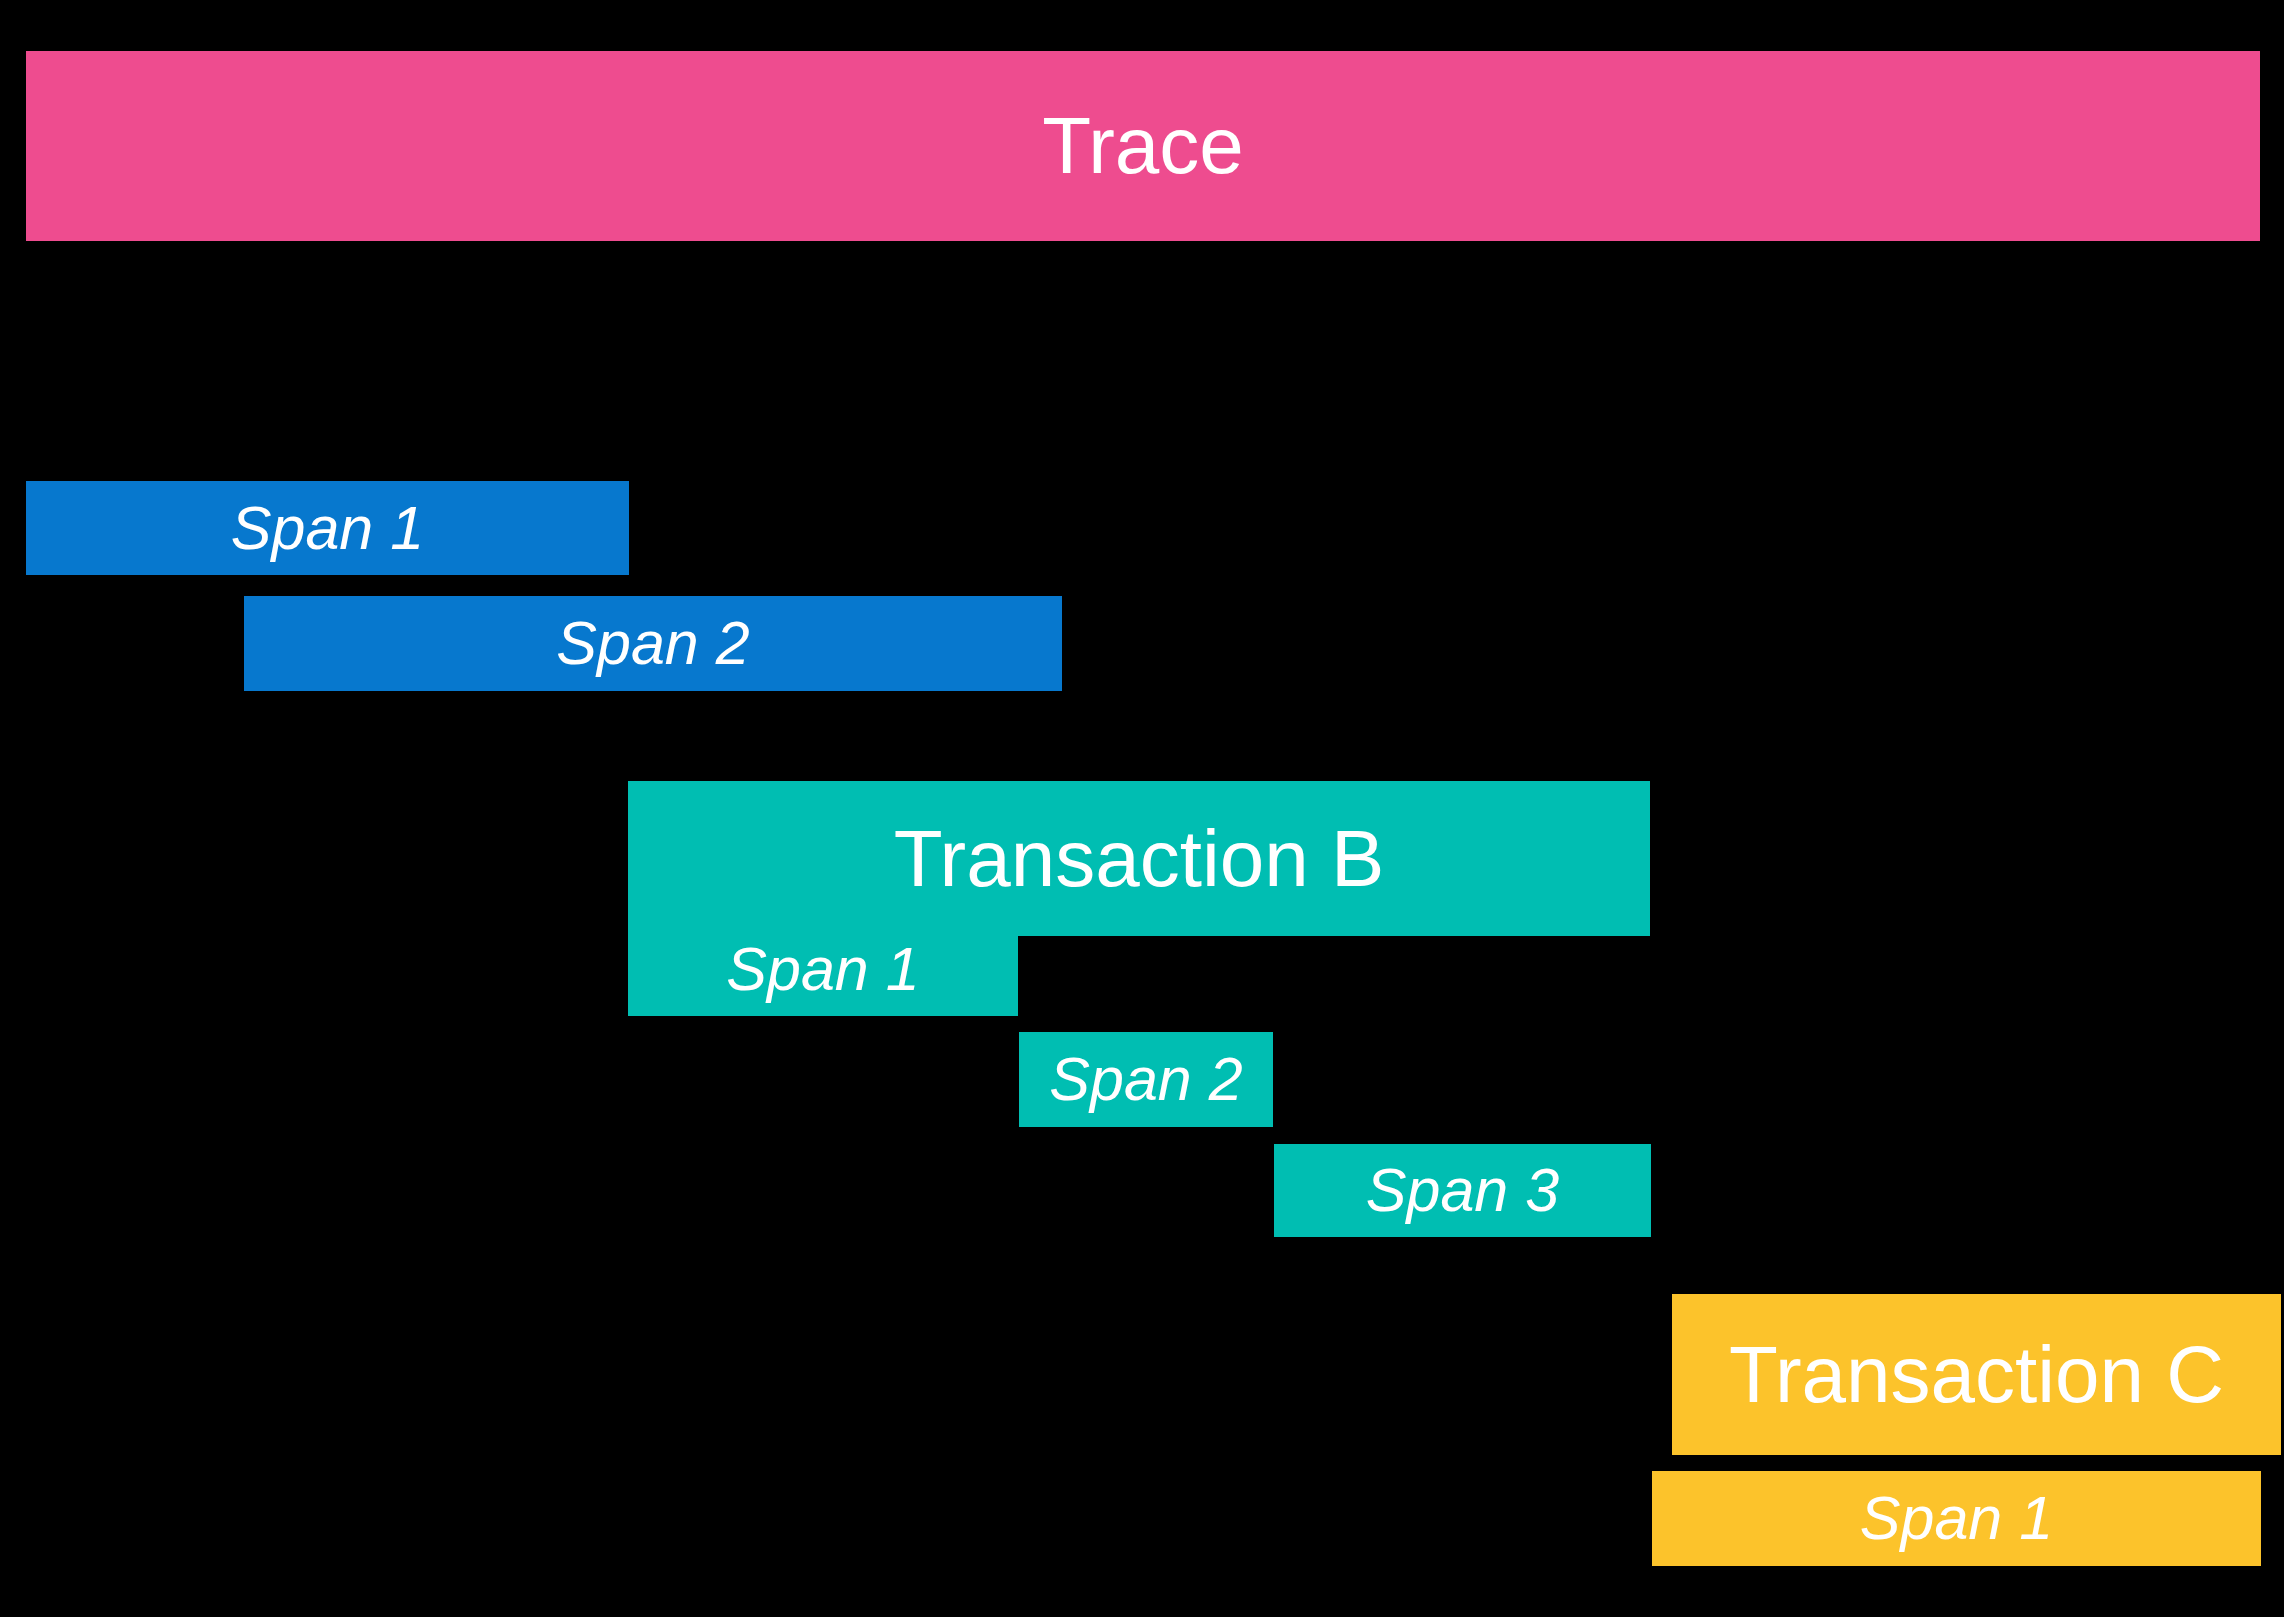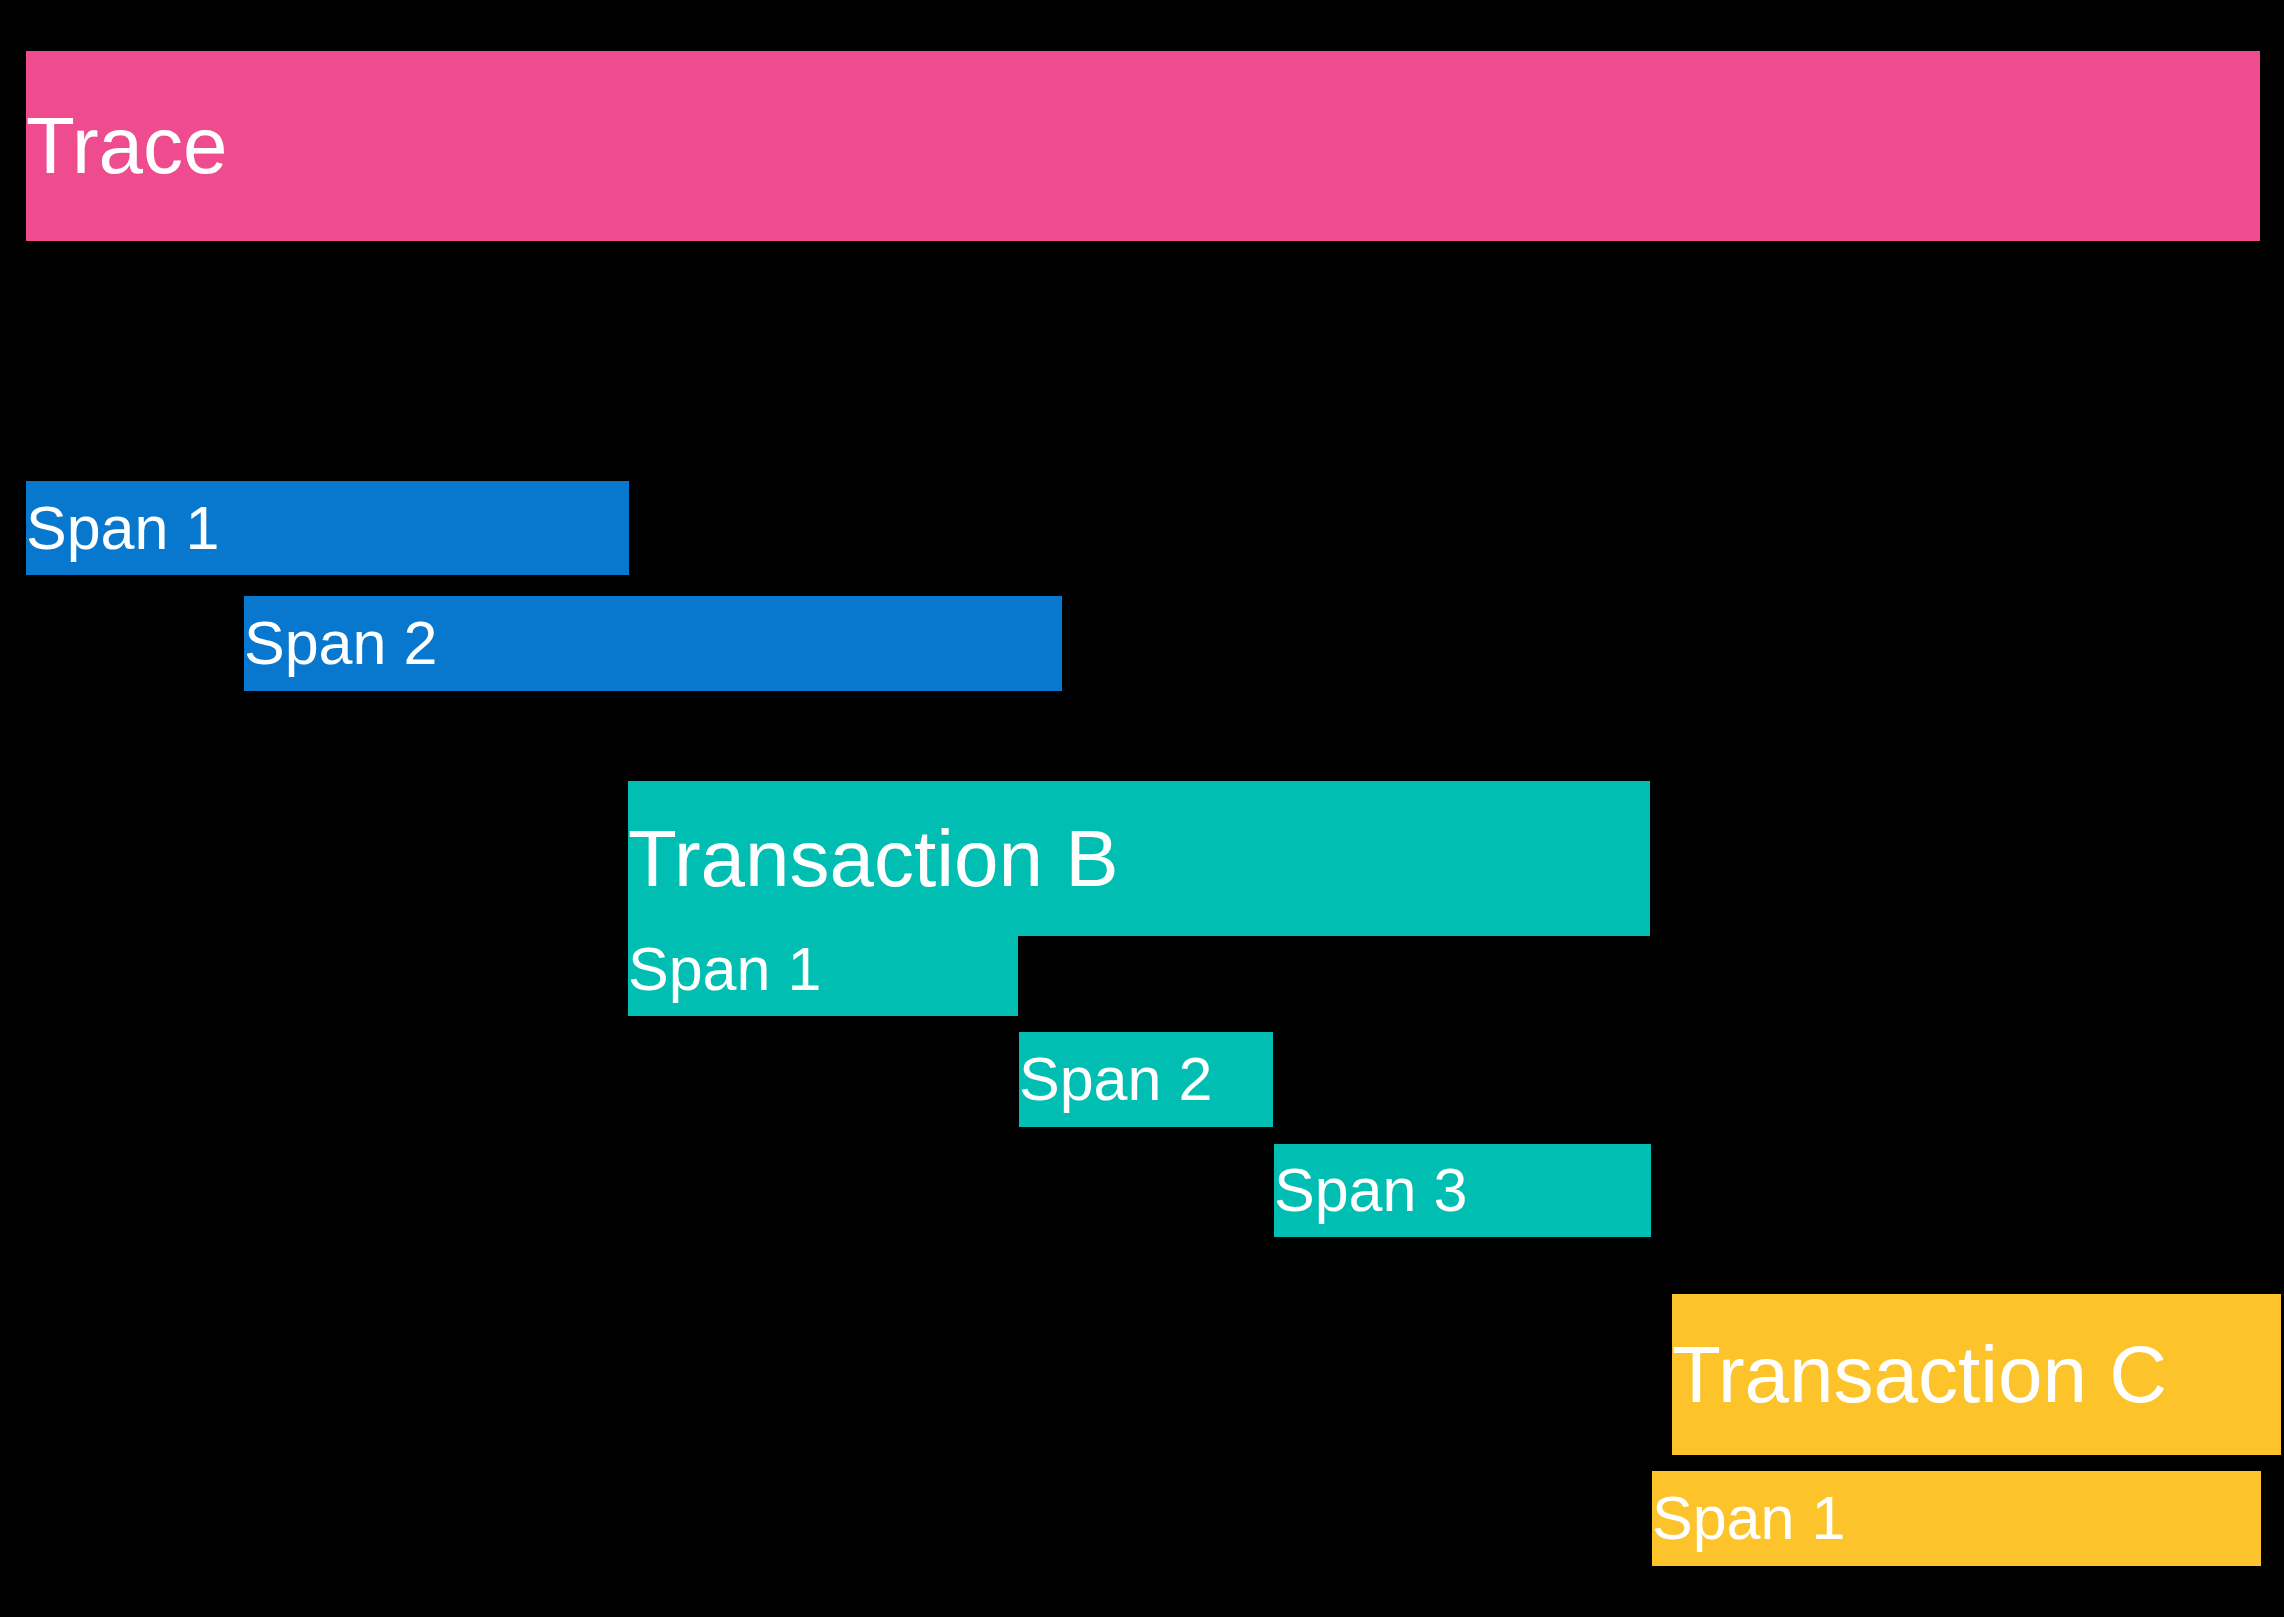--- a/index.html
+++ b/index.html
@@ -12,27 +12,27 @@
     width: 2284px;
     height: 1618px;
     background: #000000;
     overflow: hidden;
     font-family: "Liberation Sans", sans-serif;
   }
   .bar {
     position: absolute;
     display: flex;
     align-items: center;
-    justify-content: flex-start;
+    justify-content: center;
     color: #ffffff;
     font-weight: 500;
     line-height: 1;
   }
   .lbl-lg { font-size: 80px; }
-  .lbl-sm { font-size: 61px; }
+  .lbl-sm { font-size: 61px; font-style: italic; }
 
   
   .trace-bar   { left: 26px;   top: 51px;   width: 2234px; height: 190px; }
   .tx-a        { left: 26px;   top: 306px;  width: 1036px; height: 158px; }
   .a-span-1    { left: 26px;   top: 481px;  width: 603px;  height: 94px; }
   .a-span-2    { left: 244px;  top: 596px;  width: 818px; height: 95px; }
   .tx-b        { left: 628px;  top: 749px;  width: 1022px; height: 155px; }
   .b-span-1    { left: 628px;  top: 923px; width: 390px;  height: 93px; }
   .b-span-2    { left: 1019px; top: 1032px; width: 254px;  height: 95px; }
   .b-span-3    { left: 1274px; top: 1144px; width: 377px;  height: 93px; }

